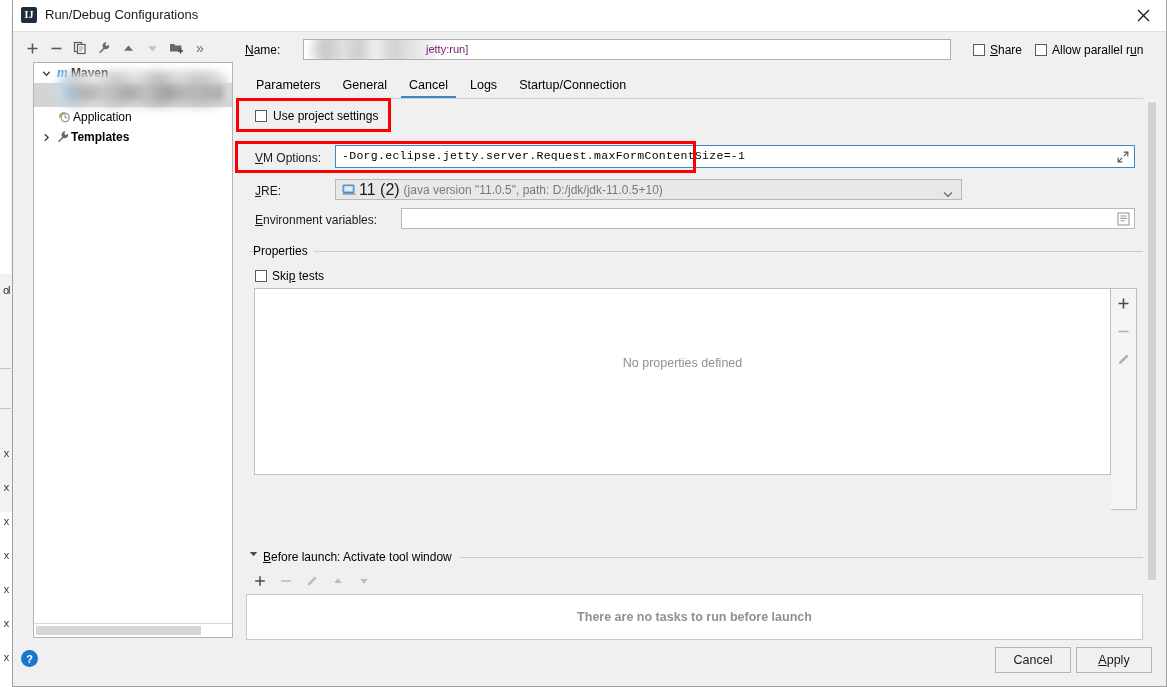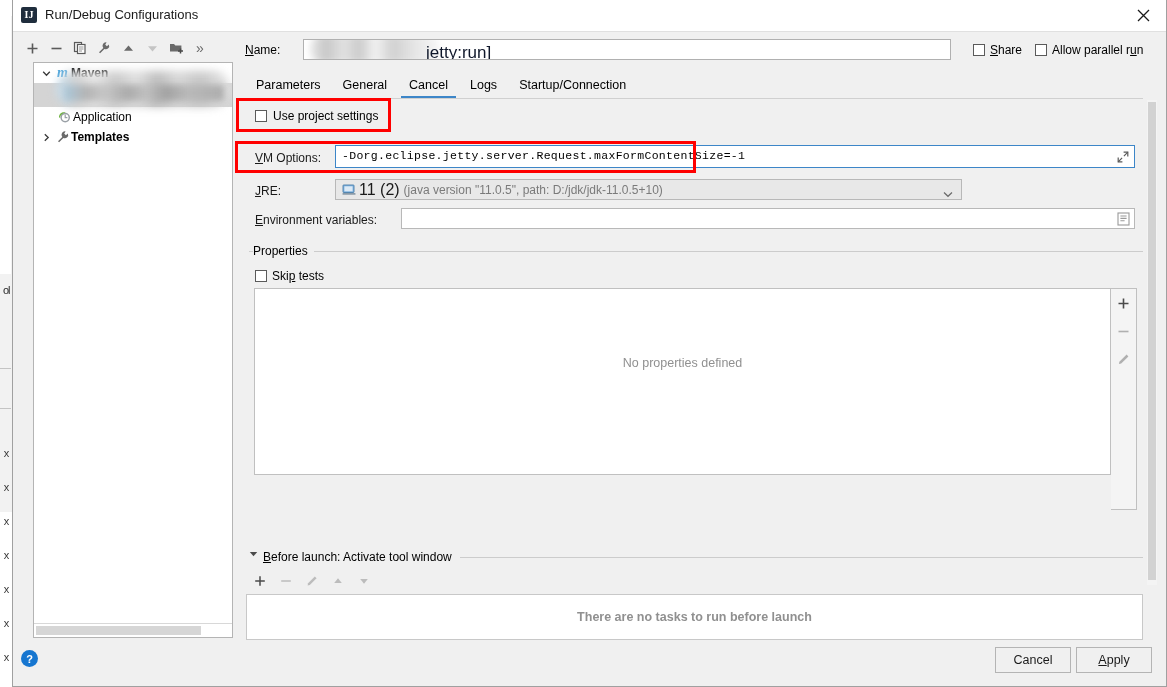--- a/index.html
+++ b/index.html
@@ -284,22 +284,22 @@
         rgba(222,222,222,0.9) 26%,
         rgba(200,200,200,0.95) 38%,
         rgba(240,240,240,0.9) 50%,
         rgba(206,206,206,0.95) 64%,
         rgba(226,226,226,0.9) 80%,
         rgba(246,246,246,0.9) 100%);
   }
   .name-text {
     position: absolute;
     left: 122px; top: 3px;
-    font-size: 17px;
-    color: #0f172a;
+    font-size: 11px;
+    color: #701a75;
   }
 
   
   .cb-row {
     position: absolute;
     top: 43px;
     display: flex;
     align-items: center;
     gap: 5px;
     cursor: default;

